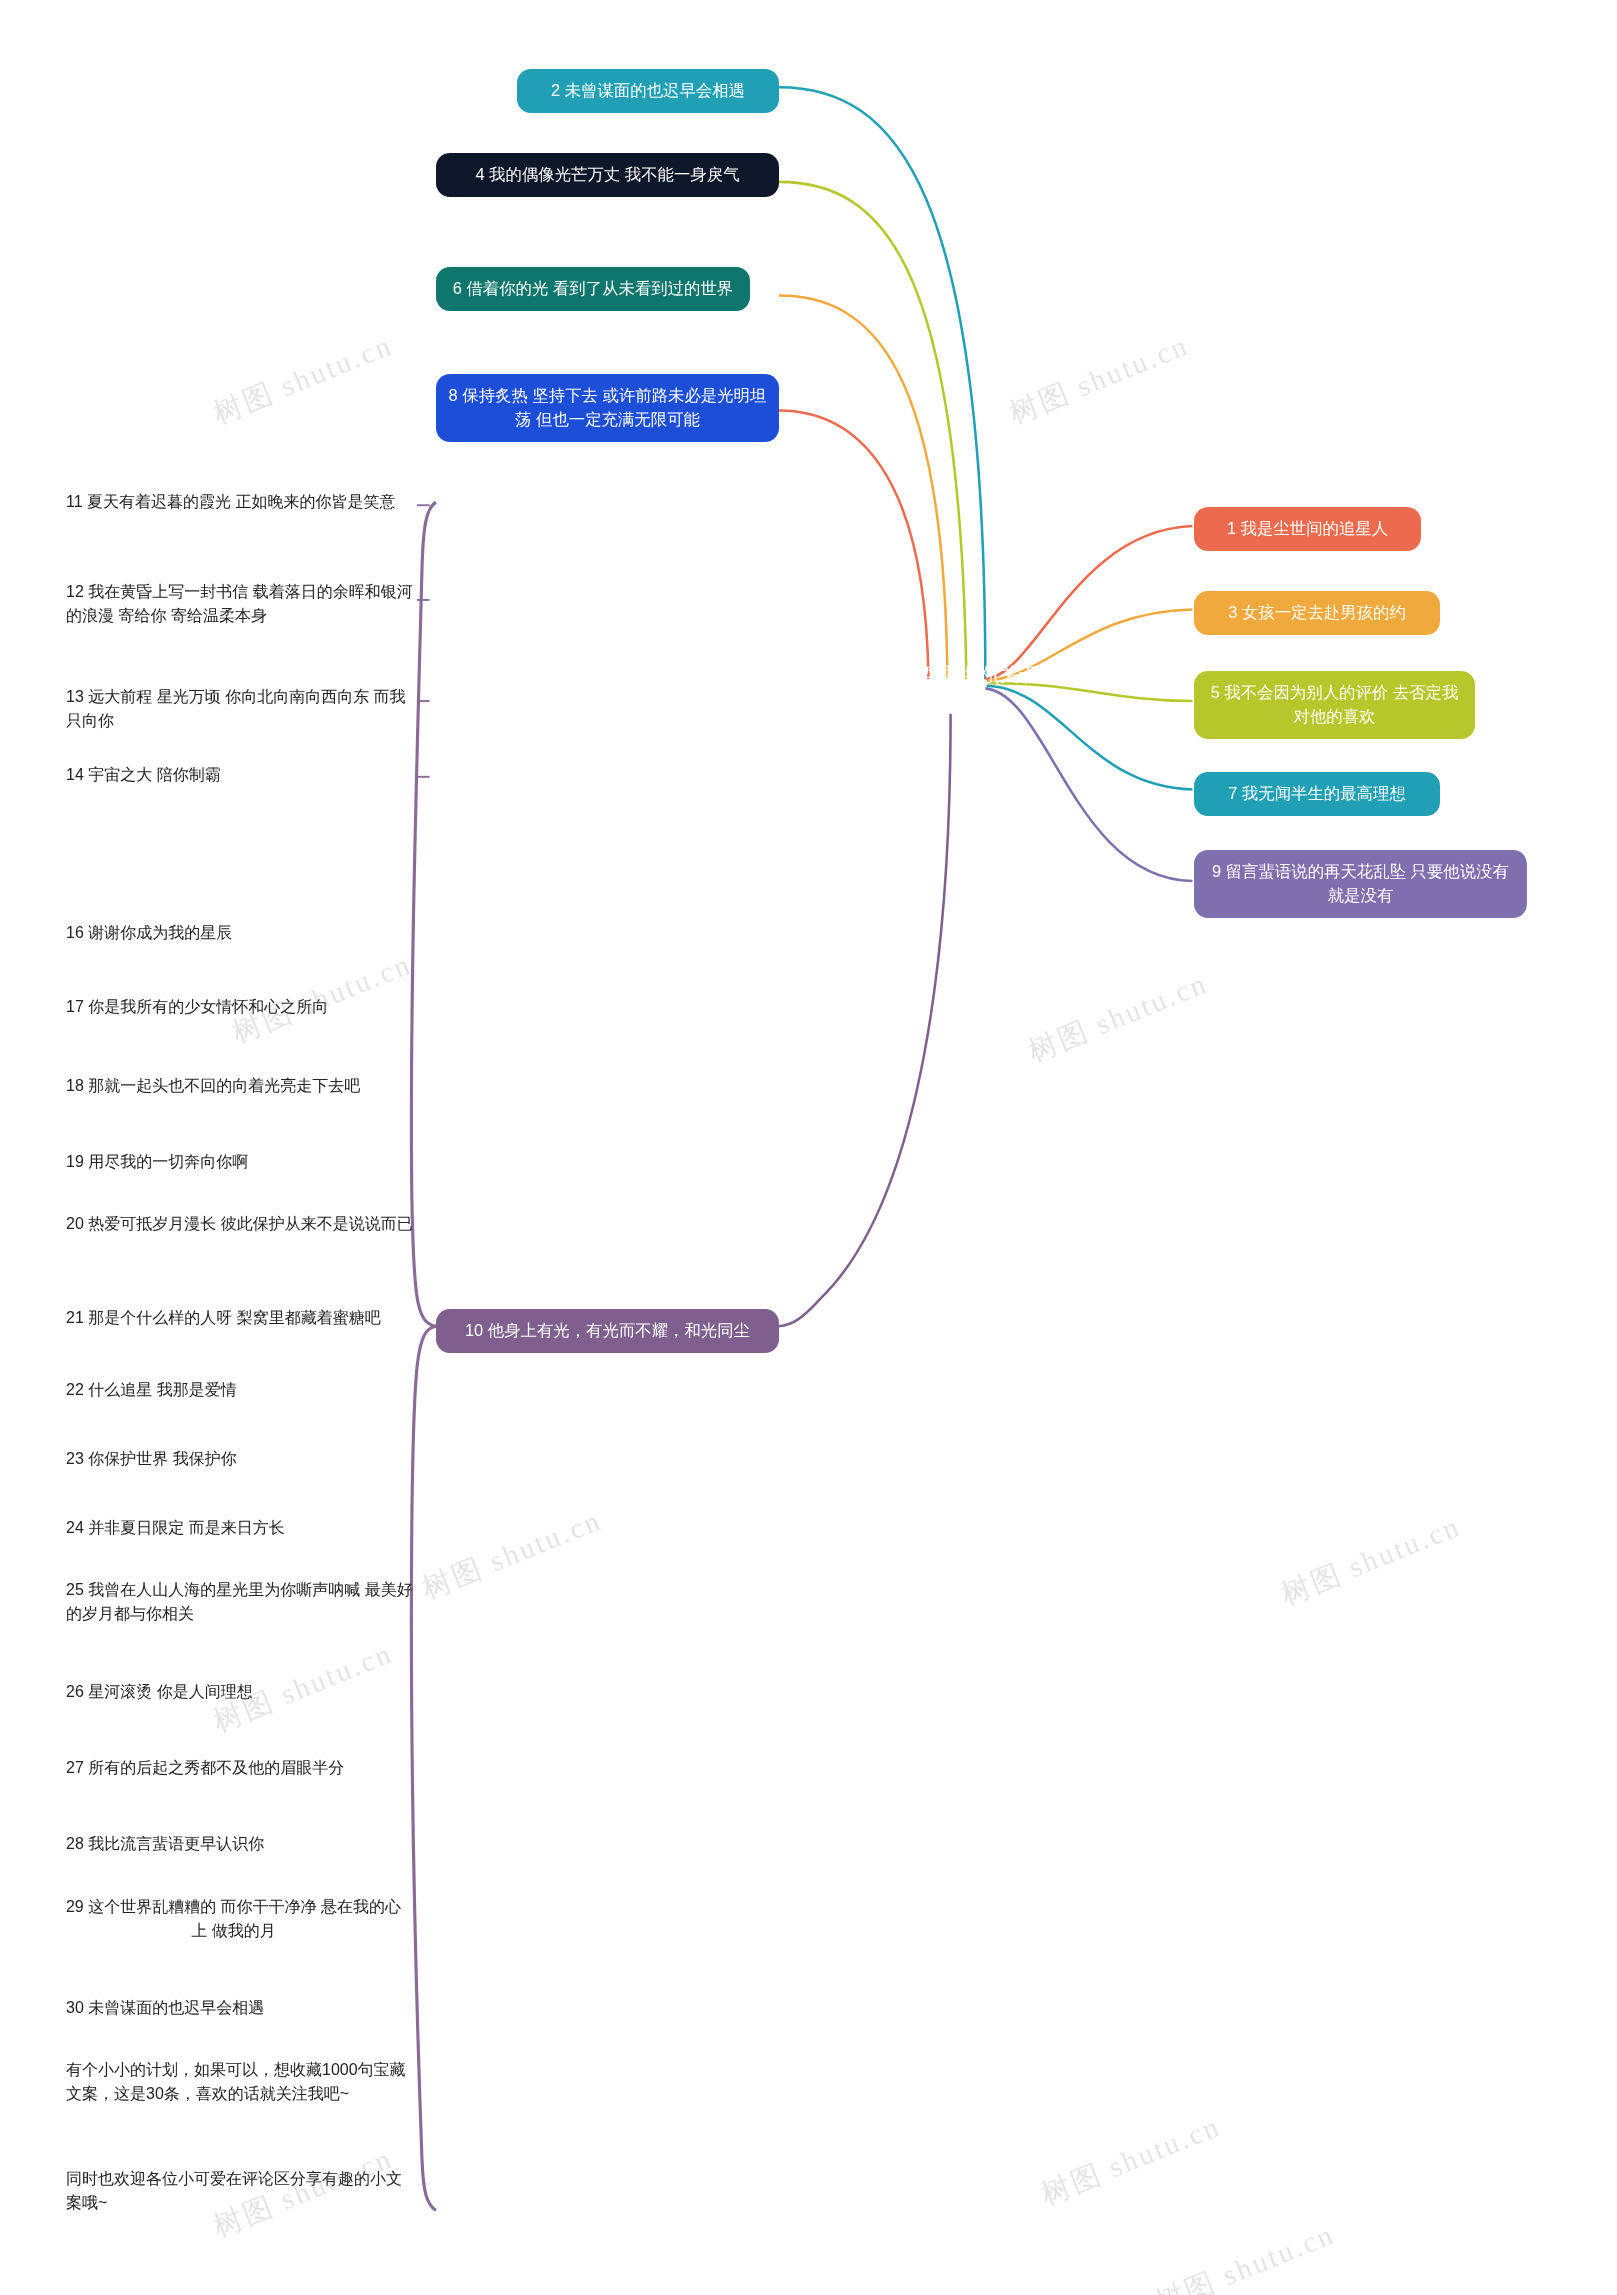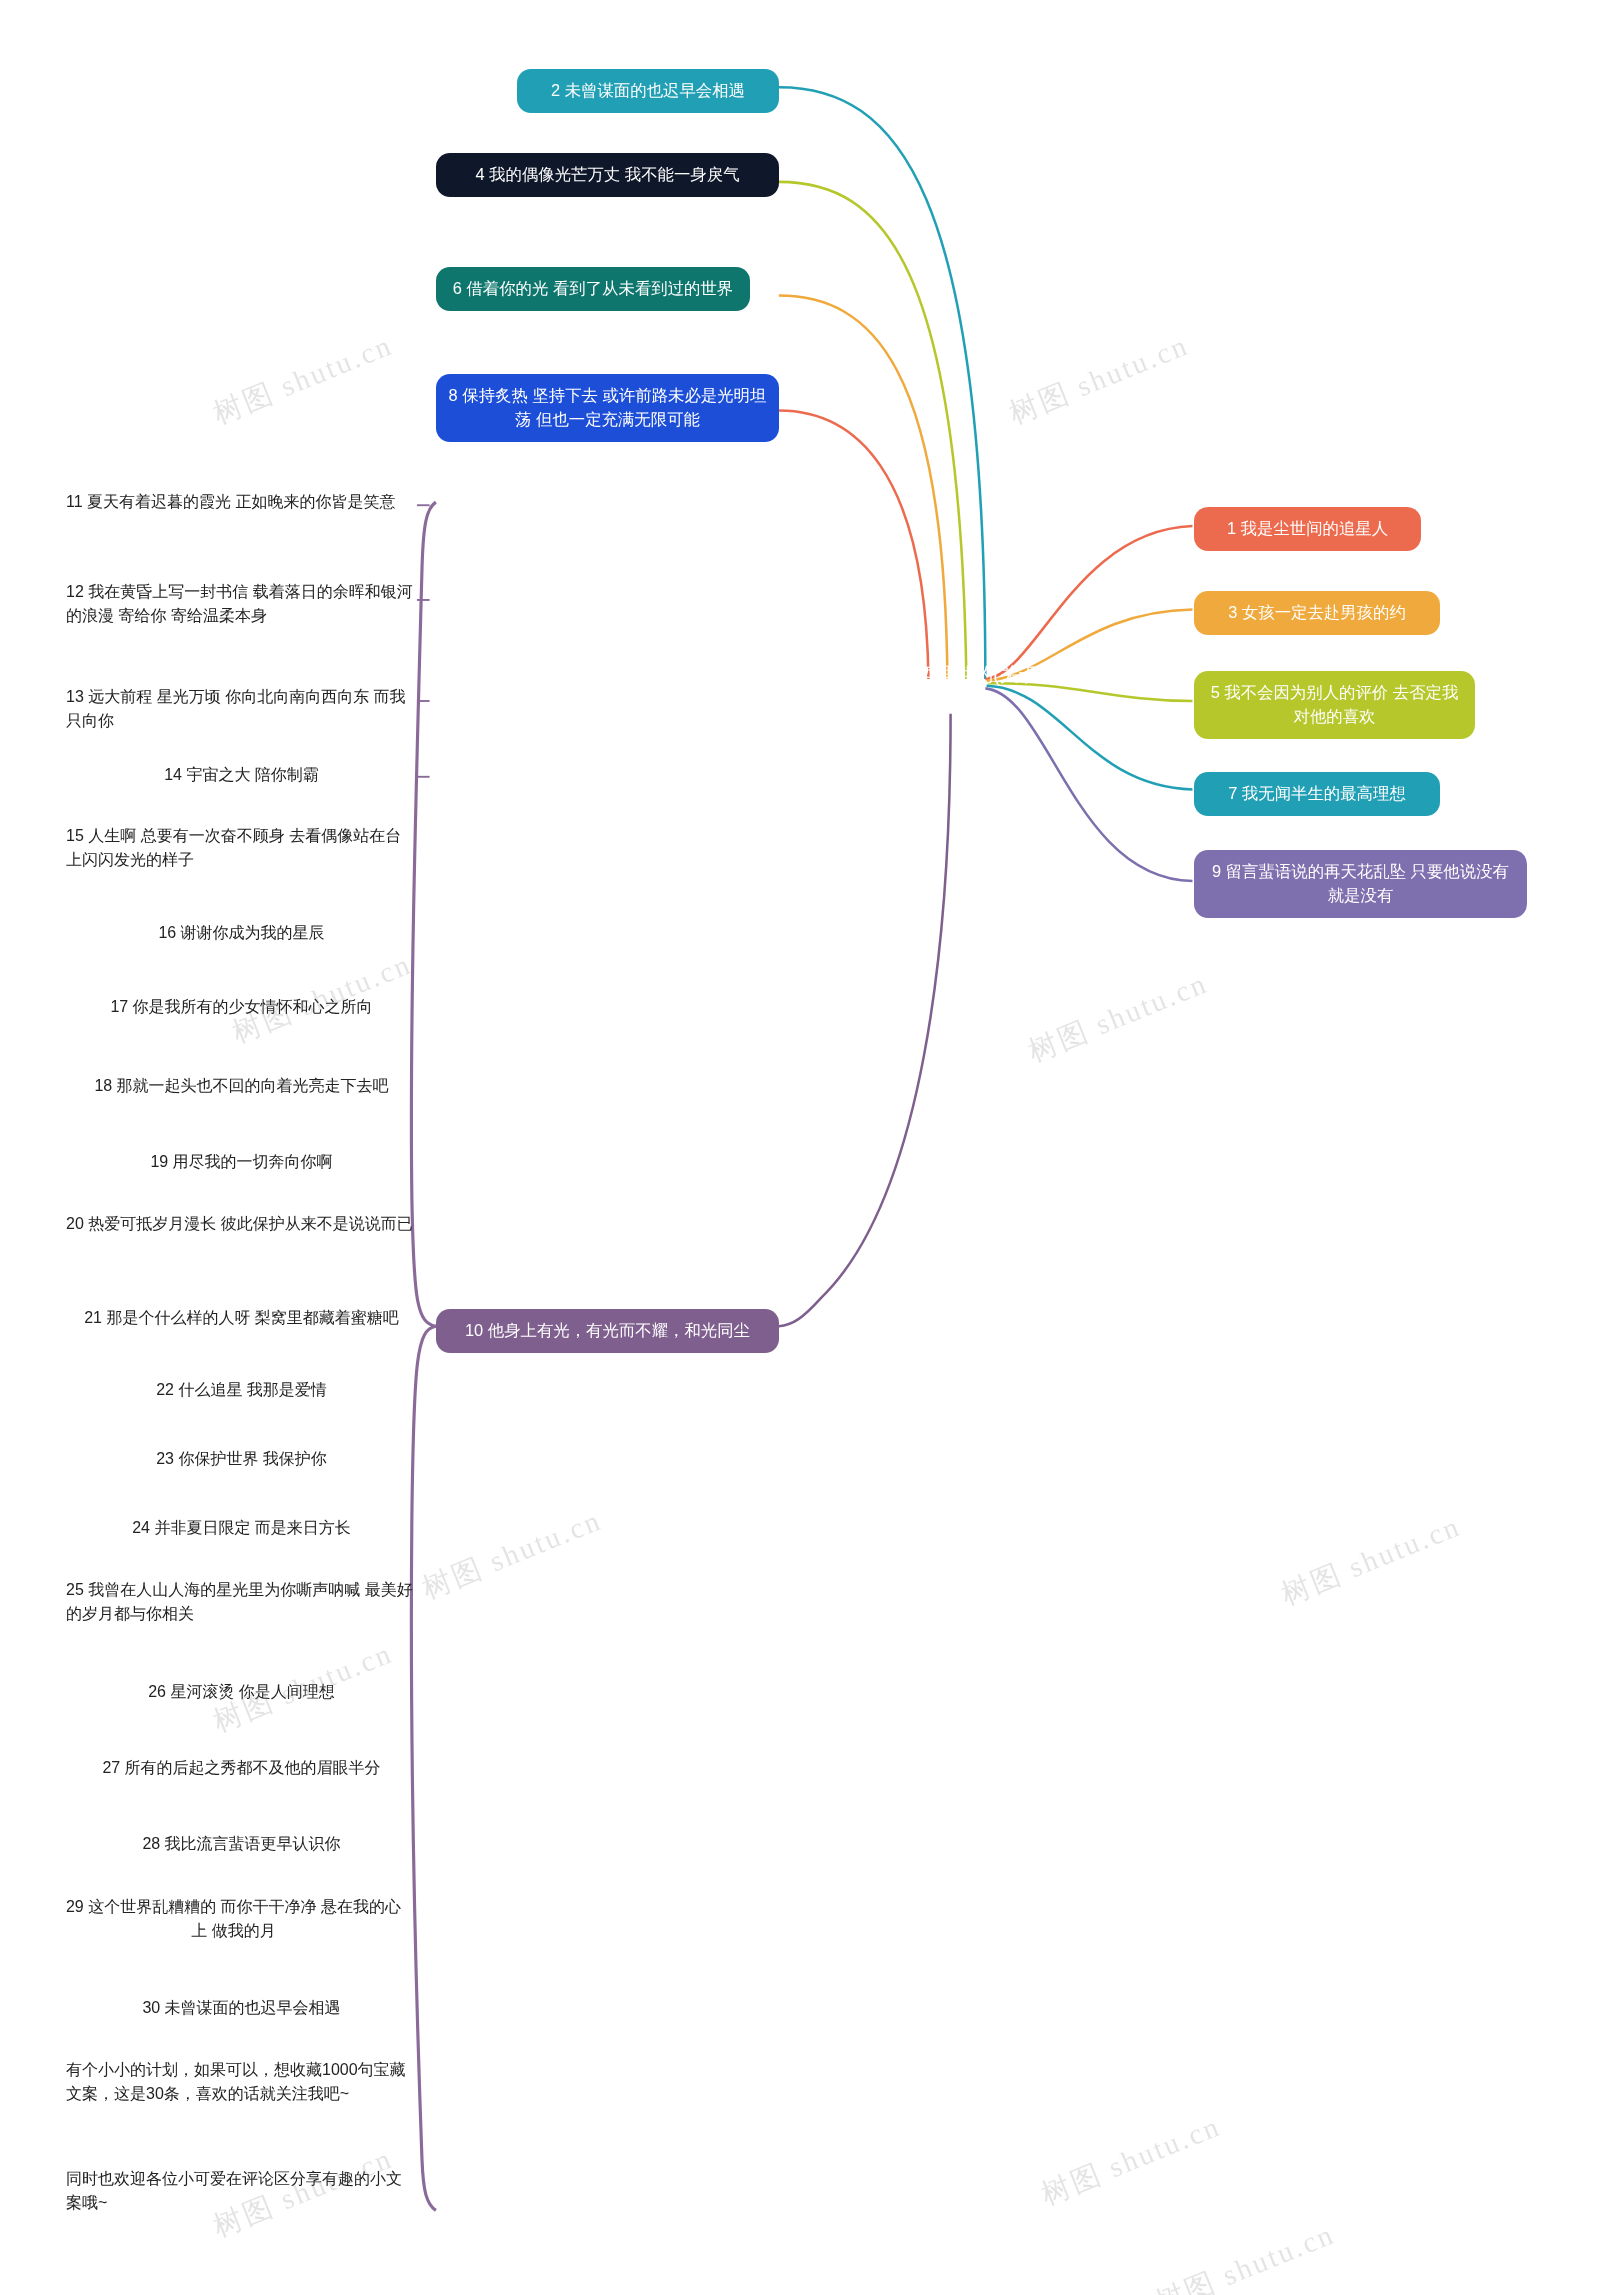--- a/index.html
+++ b/index.html
@@ -28,21 +28,21 @@
     border-radius:5px;
     padding:10px 11.4px;
   }
   .leaf{
     position:absolute;
     color:#222222;
     font-size:16px;
     line-height:1.5;
     box-sizing:border-box;
   }
-  .leaf.right{text-align:center;}
+  .leaf.right{text-align:left;}
 
   .wm{
     position:absolute;
     color:rgba(120,120,120,0.20);
     font-size:29px;
     letter-spacing:2.5px;
     transform:rotate(-22deg);
     white-space:nowrap;
     font-family:"Liberation Serif","DejaVu Serif",serif;
     pointer-events:none;
@@ -92,21 +92,20 @@
   <div class="node" style="left:1194px;top:671px;width:281px;background:#b5c72a;">5 我不会因为别人的评价 去否定我对他的喜欢</div>
   <div class="node" style="left:1194px;top:772px;width:246px;background:#21a0b5;">7 我无闻半生的最高理想</div>
   <div class="node" style="left:1194px;top:850px;width:333px;background:#7e6fae;">9 留言蜚语说的再天花乱坠 只要他说没有就是没有</div>
 
   <div class="node" style="left:436px;top:1309px;width:343px;background:#7e5f8e;">10 他身上有光，有光而不耀，和光同尘</div>
 
   <div class="leaf" style="left:66px;top:490px;width:351px;text-align:left;">11 夏天有着迟暮的霞光 正如晚来的你皆是笑意</div>
   <div class="leaf" style="left:66px;top:580px;width:351px;text-align:left;">12 我在黄昏上写一封书信 载着落日的余晖和银河的浪漫 寄给你 寄给温柔本身</div>
   <div class="leaf" style="left:66px;top:685px;width:351px;text-align:left;">13 远大前程 星光万顷 你向北向南向西向东 而我只向你</div>
   <div class="leaf right" style="left:66px;top:763px;width:351px;">14 宇宙之大 陪你制霸</div>
-  <div class="leaf" style="left:66px;top:824px;width:351px;text-align:left;">15 人生啊 总要有一次奋不顾身 去看偶像站在台上闪闪发光的样子</div>
   <div class="leaf right" style="left:66px;top:921px;width:351px;">16 谢谢你成为我的星辰</div>
   <div class="leaf right" style="left:66px;top:995px;width:351px;">17 你是我所有的少女情怀和心之所向</div>
   <div class="leaf right" style="left:66px;top:1074px;width:351px;">18 那就一起头也不回的向着光亮走下去吧</div>
   <div class="leaf right" style="left:66px;top:1150px;width:351px;">19 用尽我的一切奔向你啊</div>
   <div class="leaf" style="left:66px;top:1212px;width:351px;text-align:left;">20 热爱可抵岁月漫长 彼此保护从来不是说说而已</div>
   <div class="leaf right" style="left:66px;top:1306px;width:351px;">21 那是个什么样的人呀 梨窝里都藏着蜜糖吧</div>
   <div class="leaf right" style="left:66px;top:1378px;width:351px;">22 什么追星 我那是爱情</div>
   <div class="leaf right" style="left:66px;top:1447px;width:351px;">23 你保护世界 我保护你</div>
   <div class="leaf right" style="left:66px;top:1516px;width:351px;">24 并非夏日限定 而是来日方长</div>
   <div class="leaf" style="left:66px;top:1578px;width:351px;text-align:left;">25 我曾在人山人海的星光里为你嘶声呐喊 最美好的岁月都与你相关</div>

